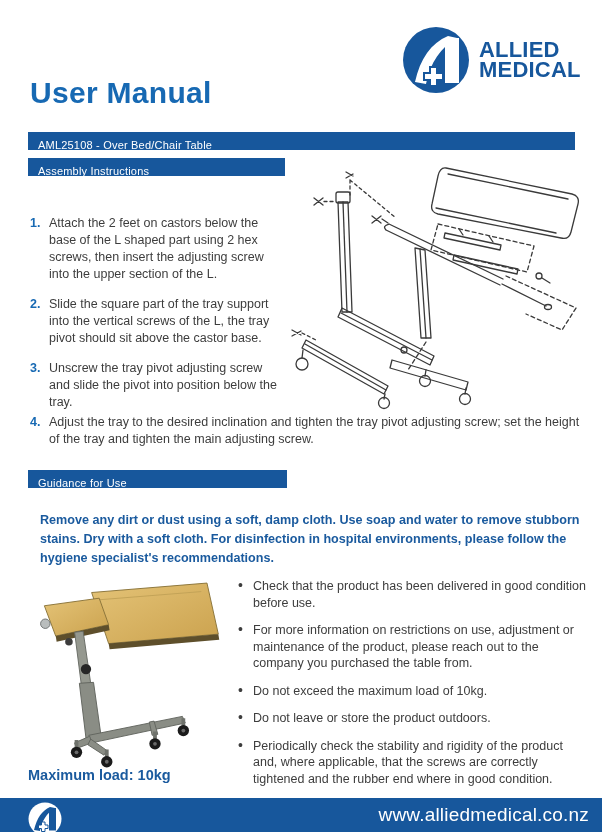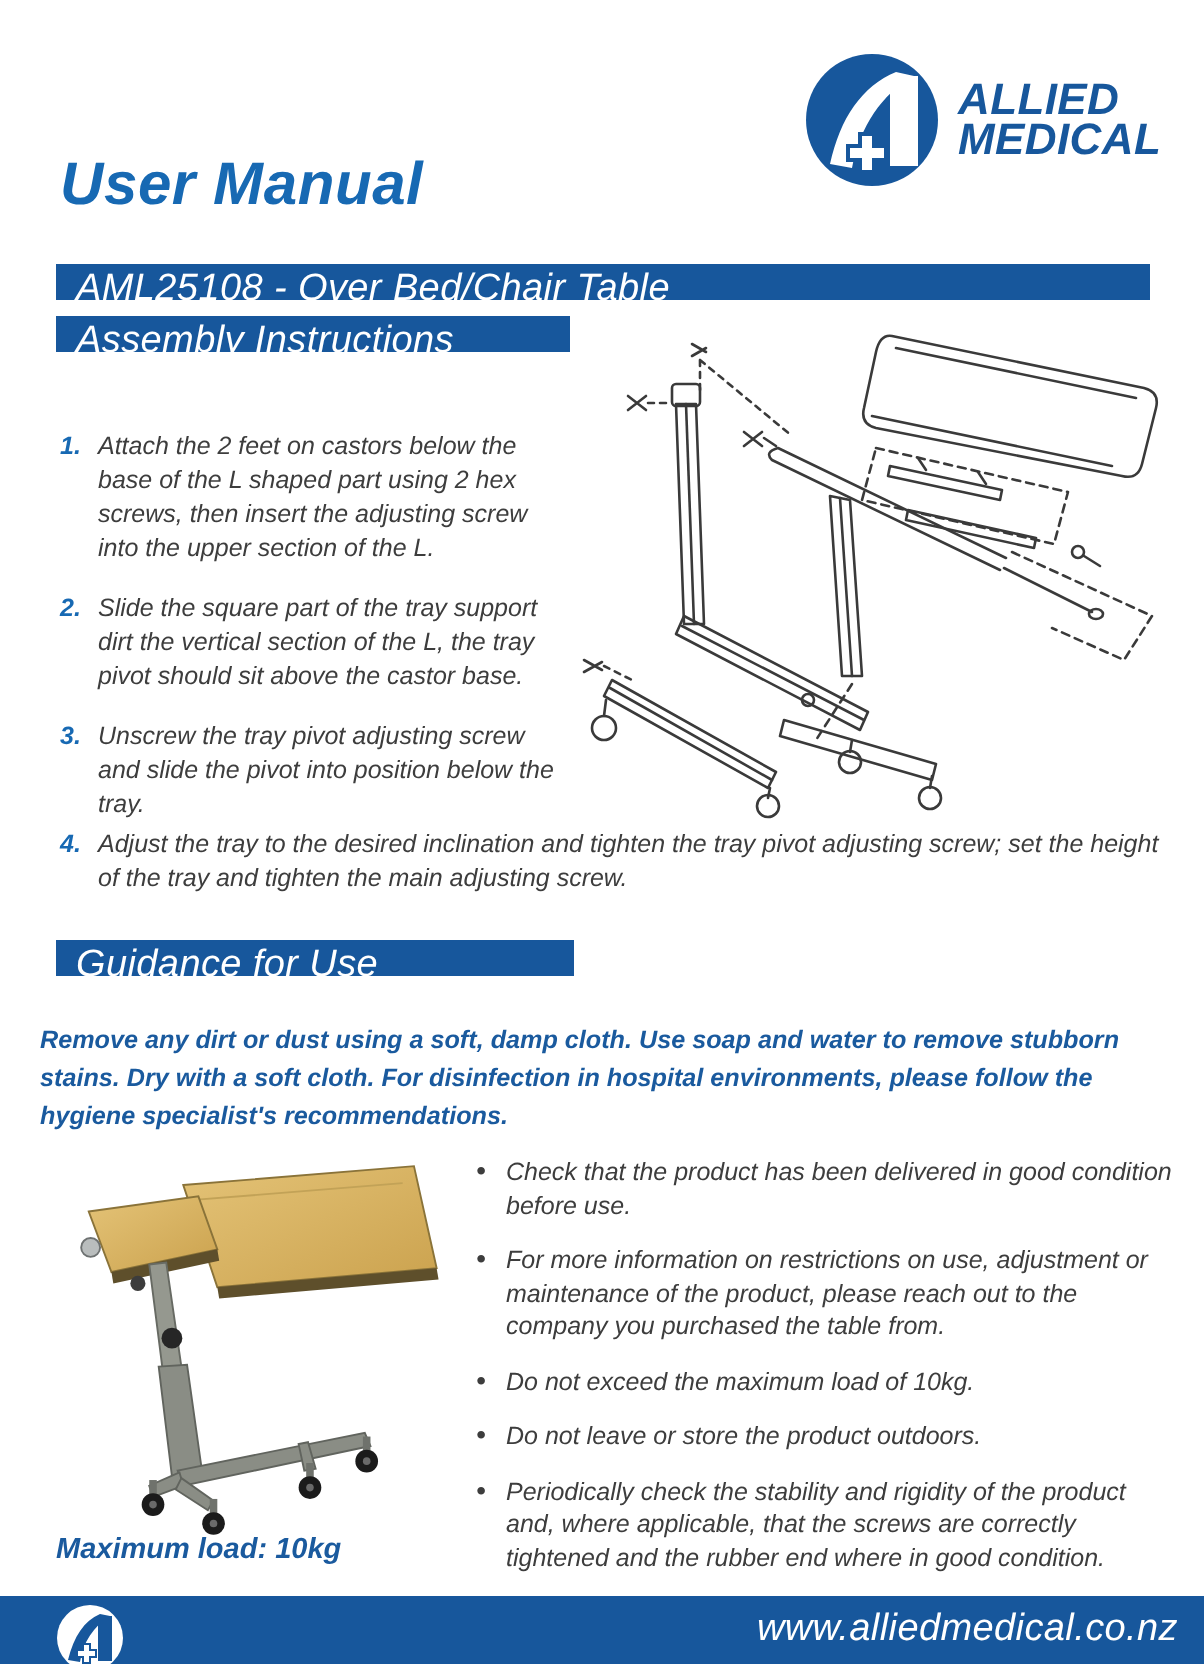--- a/index.html
+++ b/index.html
@@ -4,48 +4,47 @@
 <style>
   html,body{margin:0;padding:0;background:#9a9a9a;}
   .page{
     position:relative;
     width:602px;height:832px;
     margin:0 auto;
     background:#fff;
     overflow:hidden;
     font-family:"Liberation Sans", sans-serif;
     color:var(--text-dark,#3d3d3d);
-    font-style:italic;
   }
   
   .brand{position:absolute;top:26px;left:402px;display:flex;align-items:center;}
   .brand svg{display:block;}
   .brand-text{margin-left:9px;color:var(--accent-blue,#17579C);font-weight:bold;
     font-size:22px;line-height:20px;letter-spacing:.2px;}
   .page-title{position:absolute;left:30px;top:76px;margin:0;
     font-size:30px;font-weight:bold;color:var(--title-blue,#1769B3);letter-spacing:.3px;}
   
   .banner{position:absolute;background:var(--accent-blue,#17579C);color:#fff;
-    font-size:19px;height:18px;line-height:26px;padding-left:10px;box-sizing:border-box;
+    font-size:11px;height:18px;line-height:26px;padding-left:10px;box-sizing:border-box;
     font-weight:400;letter-spacing:.2px;}
   .banner-product{left:28px;top:132px;width:547px;}
   .banner-assembly{left:28px;top:158px;width:257px;}
   .banner-guidance{left:28px;top:470px;width:259px;}
   
   .steps{position:absolute;left:30px;top:215px;width:256px;}
   .steps-wide{position:absolute;left:30px;top:414px;width:552px;}
   .step{display:flex;margin-bottom:13px;}
   .step-num{flex:0 0 19px;color:var(--title-blue,#1769B3);font-weight:bold;
     font-size:12.5px;line-height:17px;}
   .step-text{margin:0;font-size:12.5px;line-height:17px;color:var(--text-dark,#3d3d3d);}
   
   .diagram{position:absolute;left:286px;top:158px;width:310px;height:254px;}
   .photo{position:absolute;left:16px;top:572px;width:208px;height:198px;}
   
-  .care-note{position:absolute;left:20px;top:511px;width:554px;margin:0;
+  .care-note{position:absolute;left:40px;top:511px;width:554px;margin:0;
     font-size:12.6px;font-weight:bold;line-height:19px;color:var(--note-blue,#1A5A9E);}
   .bullets{position:absolute;left:236px;top:578px;width:350px;margin:0;padding:0;list-style:none;}
   .bullets li{position:relative;padding-left:17px;margin-bottom:11px;
     font-size:12.5px;line-height:16.5px;color:var(--text-dark,#3d3d3d);}
   .bullets li::before{content:"\2022";position:absolute;left:2px;top:-1px;
     font-size:14px;color:var(--text-dark,#3d3d3d);}
   .max-load{position:absolute;left:28px;top:767px;margin:0;
     font-size:14.5px;font-weight:bold;color:var(--note-blue,#1A5A9E);}
   
   .footer{position:absolute;left:0;bottom:0;width:602px;height:34px;
@@ -77,21 +76,21 @@
   <div class="banner banner-product">AML25108 - Over Bed/Chair Table</div>
   <div class="banner banner-assembly">Assembly Instructions</div>
 
   <div class="steps">
     <div class="step">
       <span class="step-num">1.</span>
       <p class="step-text">Attach the 2 feet on castors below the base of the L shaped part using 2 hex screws, then insert the adjusting screw into the upper section of the L.</p>
     </div>
     <div class="step">
       <span class="step-num">2.</span>
-      <p class="step-text">Slide the square part of the tray support dirt the vertical section of the L, the tray pivot should sit above the castor base.</p>
+      <p class="step-text">Slide the square part of the tray support into the vertical screws of the L, the tray pivot should sit above the castor base.</p>
     </div>
     <div class="step">
       <span class="step-num">3.</span>
       <p class="step-text">Unscrew the tray pivot adjusting screw and slide the pivot into position below the tray.</p>
     </div>
   </div>
 
   <div class="steps-wide">
     <div class="step">
       <span class="step-num">4.</span>

